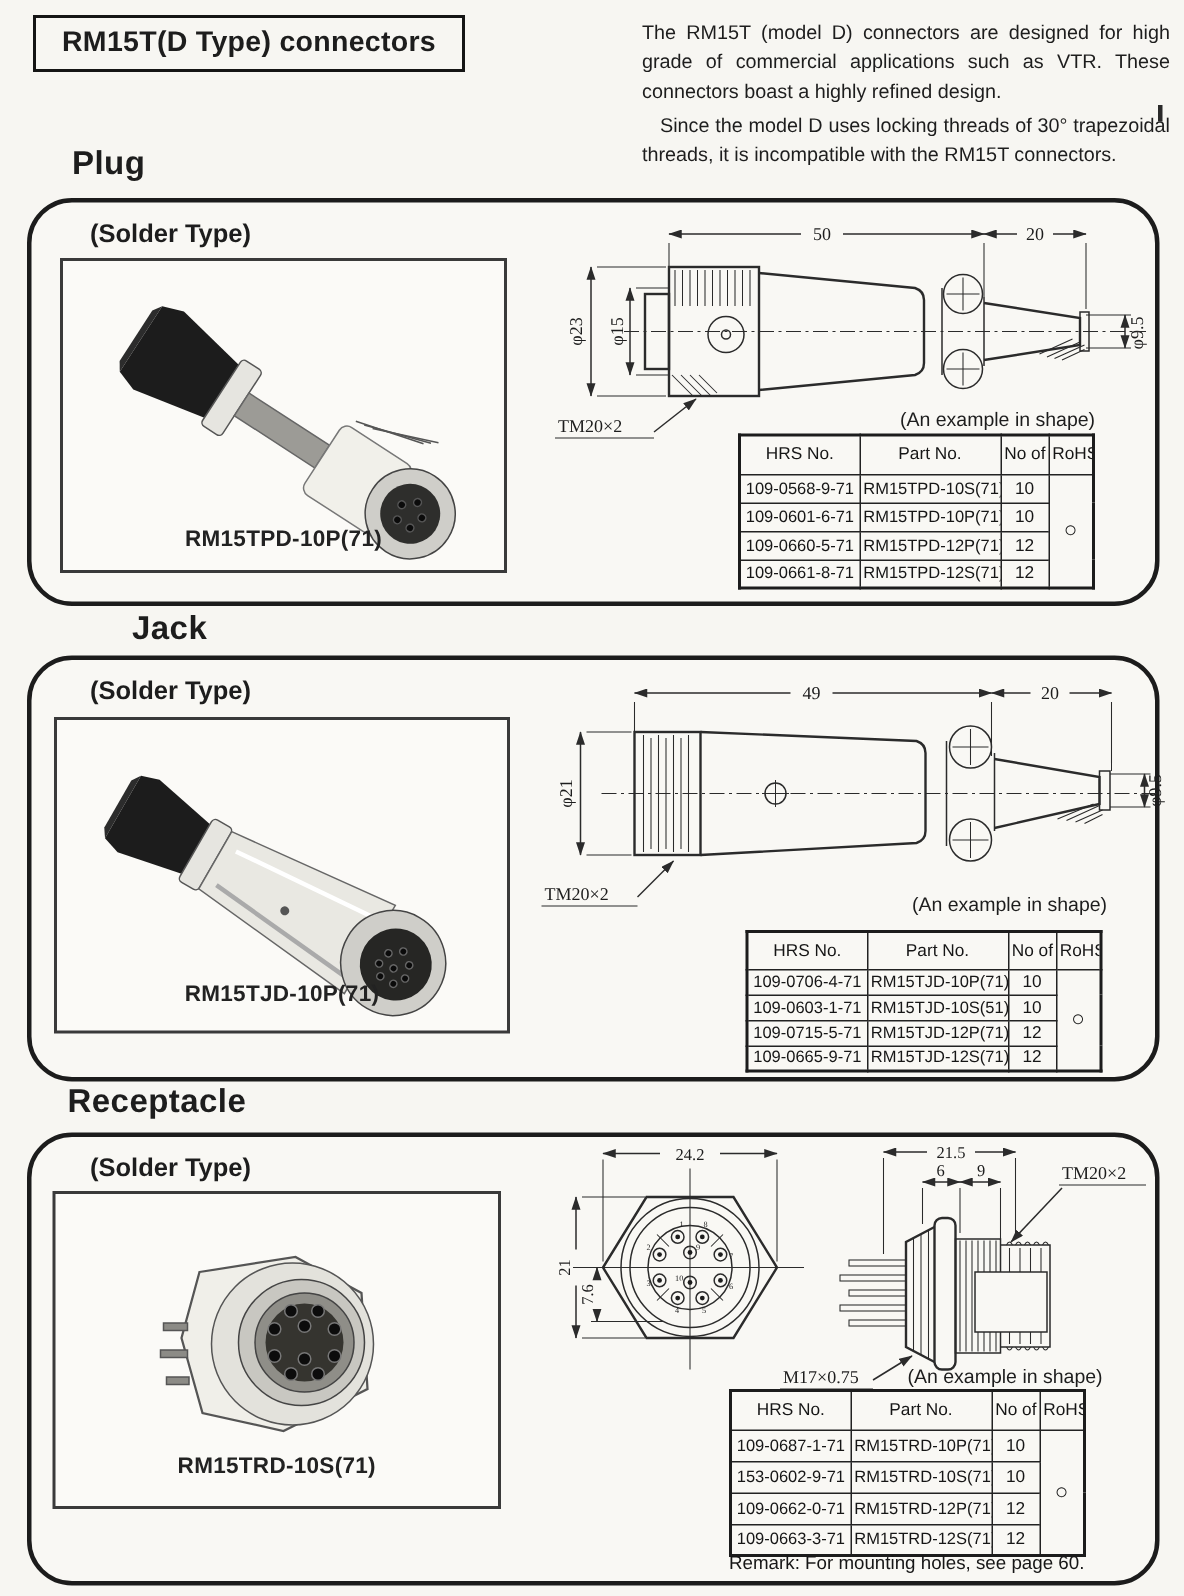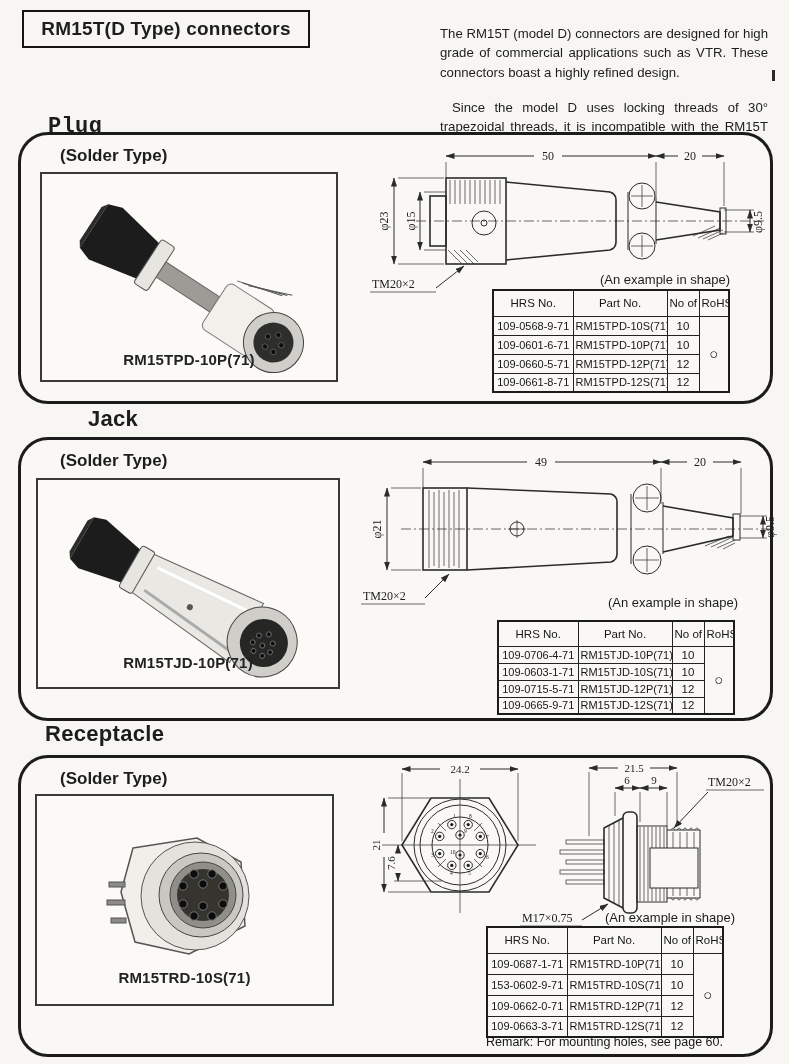--- a/index.html
+++ b/index.html
@@ -14,21 +14,21 @@
   .title-box{
     left:22px;top:10px;width:284px;height:34px;
     border:2.5px solid #151515;background:#f7f6f2;
     display:flex;align-items:center;justify-content:center;
     font-size:19px;font-weight:bold;letter-spacing:.2px;
   }
   .intro{
     left:424px;top:8px;width:360px;
     font-size:13.2px;line-height:1.46;text-align:justify;
   }
-  .intro p{margin:16px;}
+  .intro p{margin:4px;}
   .intro p + p{text-indent:12px;}
   .edge-mark{left:772px;top:70px;width:3px;height:11px;background:#2a2a2a;}
   
   .sec-head{font-size:22px;font-weight:bold;letter-spacing:.3px;}
   
   .sec-box{
     border:3px solid #1c1c1c;border-radius:30px;background:#f9f8f4;
   }
   .solder{font-size:17px;font-weight:bold;}
   .photo-box{
@@ -70,21 +70,21 @@
 
 <div class="abs title-box">
   <span>RM15T(D Type)  connectors</span>
 </div>
 <div class="abs intro">
   <p>The RM15T (model D) connectors are designed for high grade of commercial applications such as VTR. These connectors boast a highly refined design.</p>
   <p>Since the model D uses locking threads of 30° trapezoidal threads, it is incompatible with the RM15T connectors.</p>
 </div>
 <div class="abs edge-mark"></div>
 
-<div class="abs sec-head" style="left:48px;top:114px;font-family:Liberation Mono, monospace;">Plug</div>
+<div class="abs sec-head" style="left:48px;top:96px;">Plug</div>
 <div class="abs sec-box" style="left:18px;top:132px;width:749px;height:266px;"></div>
 <div class="abs solder" style="left:60px;top:146px;">(Solder Type)</div>
 
 <div class="photo-box" style="left:40px;top:172px;width:294px;height:206px;">
   <svg width="294" height="206" viewBox="0 0 294 206">
     <g transform="translate(52,52) rotate(33)">
       <polygon points="-4,-20 0,-26 0,26 -4,20" fill="#2c2c2c"></polygon>
       <polygon points="0,-26 14,-31 64,-21 64,21 14,31 0,26" fill="#1c1c1c"></polygon>
       <rect x="64" y="-26" width="16" height="52" rx="3" fill="#e6e5e0" stroke="#555"></rect>
       <rect x="80" y="-9" width="64" height="18" fill="#9c9b96" stroke="#666"></rect>
@@ -327,21 +327,21 @@
   </thead>
   <tbody>
     <tr style="height:17px;">
       <td class="t-hrs">109-0706-4-71</td>
       <td class="t-part">RM15TJD-10P(71)</td>
       <td class="t-pins">10</td>
       <td class="t-rohs" rowspan="4">○</td>
     </tr>
     <tr style="height:17px;">
       <td class="t-hrs">109-0603-1-71</td>
-      <td class="t-part">RM15TJD-10S(71)</td>
+      <td class="t-part">RM15TJD-10S(51)</td>
       <td class="t-pins">10</td>
     </tr>
     <tr style="height:17px;">
       <td class="t-hrs">109-0715-5-71</td>
       <td class="t-part">RM15TJD-12P(71)</td>
       <td class="t-pins">12</td>
     </tr>
     <tr style="height:17px;">
       <td class="t-hrs">109-0665-9-71</td>
       <td class="t-part">RM15TJD-12S(71)</td>

